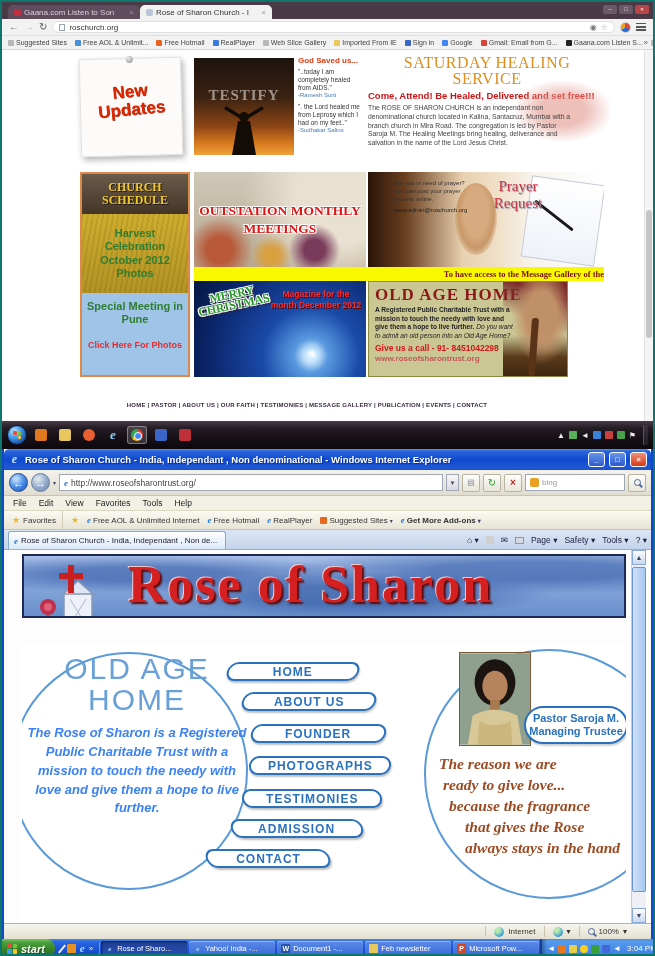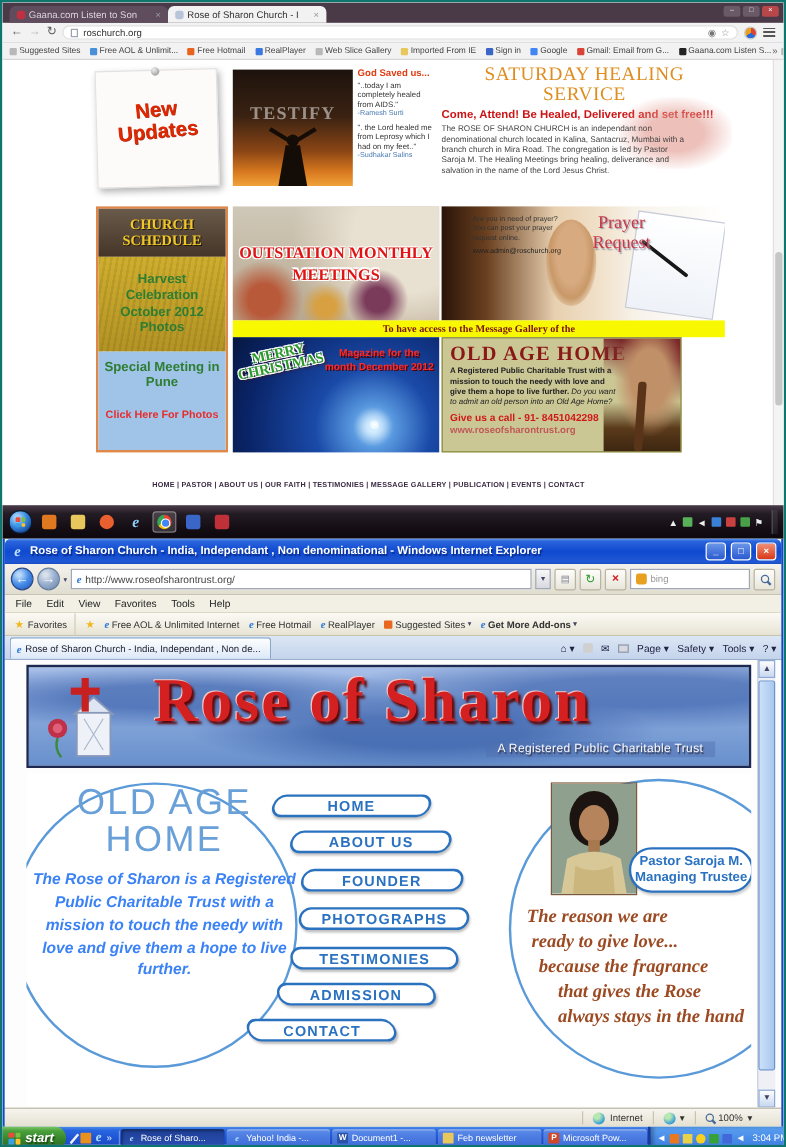--- a/index.html
+++ b/index.html
@@ -70,21 +70,21 @@
     background: radial-gradient(circle at 15% 82%, #b85a3a 0 8%, transparent 20%), radial-gradient(circle at 45% 88%, #d8a040 0 6%, transparent 16%), radial-gradient(circle at 70% 82%, #7a3a5a 0 7%, transparent 18%), radial-gradient(circle at 85% 28%, #e8e0d0 0 28%, transparent 60%), linear-gradient(180deg,#cfc8b8,#b8a890); }
   .out-text { color:#e01414; font-weight:bold; font-size:13.5px; line-height:1.3; font-family:"Liberation Serif", serif; text-shadow:1px 1px 0 #fff,-1px -1px 0 #fff,1px -1px 0 #fff,-1px 1px 0 #fff; }
   .prayer { position:absolute; left:366px; top:122px; width:236px; height:95px; overflow:hidden;
     background:linear-gradient(90deg,#2a1408 0%,#6a4020 16%,#e8d0b0 40%,#f0e0c8 55%,#f8f4ec 70%,#fff 100%); }
   .prayer::before { content:""; position:absolute; left:37%; top:12%; width:42px; height:72px; background:radial-gradient(ellipse at 50% 40%, #d8aa80 0 40%, #c89868 60%, transparent 78%); border-radius:50%; }
   .prayer::after { content:""; position:absolute; right:4px; top:8px; width:72px; height:80px; background:linear-gradient(180deg,#fff,#eef2f8); transform:rotate(8deg); border:1px solid #c8ccd8; }
   .pen { position:absolute; right:26px; top:42px; width:48px; height:3px; background:#181818; transform:rotate(38deg); border-radius:2px; z-index:2; }
   .pr-ask { position:absolute; left:26px; top:8px; width:82px; font-size:6px; color:#333; line-height:1.3; z-index:2; }
   .pr-email { margin-top:4px; color:#222; }
   .pr-title { position:absolute; right:44px; top:6px; width:84px; text-align:center; color:#c83848; font-family:"Liberation Serif", serif; font-size:15px; line-height:1.1; text-shadow:1px 1px 1px #99a; z-index:3; }
-  .band { position:absolute; left:192px; top:217px; width:410px; height:14px; background:#f8f800; color:#7a1010; font-weight:bold; font-size:8.5px; font-family:"Liberation Serif", serif; text-align:center; line-height:14px; }
+  .band { position:absolute; left:192px; top:217px; width:410px; height:14px; background:#f8f800; color:#7a1010; font-weight:bold; font-size:8.5px; font-family:"Liberation Serif", serif; text-align:right; line-height:14px; }
   .magazine { position:absolute; left:192px; top:231px; width:172px; height:96px; overflow:hidden;
     background:radial-gradient(circle at 68% 78%, #d8f0ff 0 3%, #5a9ae0 12%, #1a4aa8 35%, #0a2468 75%, #061840 100%); }
   .magazine::after { content:""; position:absolute; left:66%; top:72%; width:8px; height:8px; border-radius:50%; background:radial-gradient(#fff, rgba(255,255,255,0)); box-shadow:0 0 10px 4px rgba(200,230,255,0.8); }
   .merry { position:absolute; left:2px; top:8px; width:74px; transform:rotate(-12deg); font-size:12px; font-weight:bold; color:#2a9a2a; text-align:center; line-height:0.95; font-family:"Liberation Serif", serif;
     text-shadow:-1px -1px 0 #fff,1px -1px 0 #fff,-1px 1px 0 #fff,1px 1px 0 #fff,2px 2px 2px #501010; }
   .mag-text { position:absolute; right:3px; top:8px; width:94px; color:#ff2a2a; font-weight:bold; font-size:8.5px; text-align:center; text-shadow:1px 1px 0 #500; line-height:1.25; }
   .oldage-ad { position:absolute; left:366px; top:231px; width:200px; height:96px; background:#cbc795; border:1px solid #8a8a40; padding:4px 6px; overflow:hidden; }
   .oldage-ad::after { content:""; position:absolute; right:-6px; top:0; width:70px; height:96px;
     background:radial-gradient(ellipse at 55% 35%, #c09068 0 28%, transparent 55%), linear-gradient(200deg, #7a2a2a 0 18%, transparent 45%), linear-gradient(180deg, transparent 55%, #5a3a1a 78%, #3a2410 100%); }
   .oa-cane { position:absolute; right:30px; bottom:0; width:7px; height:58px; background:#5a3418; border-radius:3px; transform:rotate(4deg); z-index:2; }
@@ -139,21 +139,21 @@
   .fav-link { display:flex; gap:2px; align-items:center; }
   .mini-e { color:#2a7ad8; font-family:"Liberation Serif", serif; font-style:italic; font-weight:bold; font-size:9px; }
   .mini-or { width:7px; height:7px; background:#e86820; border-radius:1px; }
   .bold { font-weight:bold; }
   .ie-tabrow { height:20px; background:linear-gradient(180deg,#dce6f4,#c4d4ec); display:flex; align-items:flex-end; padding:0 4px; border-bottom:1px solid #98b0cc; }
   .ie-tab { width:218px; height:18px; background:linear-gradient(180deg,#fdfefe,#dce8f8); border:1px solid #8aa8c8; border-bottom:none; border-radius:3px 3px 0 0; display:flex; align-items:center; gap:3px; padding:0 5px; font-size:8px; color:#223; overflow:hidden; white-space:nowrap; }
   .tab-tools { margin-left:auto; display:flex; align-items:center; gap:7px; font-size:8.5px; color:#224; padding-bottom:4px; }
   .pr-ic { width:9px; height:7px; background:#d8d8e0; border:1px solid #8899aa; }
   .feed-ic { width:8px; height:8px; background:#cfcfcf; border-radius:1px; }
   .ie-content { position:absolute; top:101px; left:0; width:647px; height:373px; background:#fdfdfd; overflow:hidden; }
-  .banner { position:absolute; left:18px; top:4px; width:604px; height:86px; border:2px solid #1c2a52; overflow:hidden;
+  .banner { position:absolute; left:18px; top:4px; width:604px; height:64px; border:2px solid #1c2a52; overflow:hidden;
     background:radial-gradient(ellipse at 20% 30%, rgba(40,80,160,0.55) 0 12%, transparent 32%), radial-gradient(ellipse at 55% 65%, rgba(30,70,150,0.5) 0 18%, transparent 42%), radial-gradient(ellipse at 85% 25%, rgba(40,80,160,0.55) 0 14%, transparent 36%), linear-gradient(180deg,#a8c0e8 0%, #88a8dc 45%, #6890cc 100%); }
   .logo { position:absolute; left:10px; top:7px; }
   .banner-title { position:absolute; left:104px; top:0px; font-family:"Liberation Serif", serif; font-weight:bold; font-size:52px; letter-spacing:2px; color:#d42020; text-shadow:2px 2px 2px #5a0808, -1px -1px 0 #f0c8c8; line-height:1.1; }
   .banner-sub { position:absolute; right:28px; top:62px; color:#fafaff; font-size:10px; letter-spacing:0.3px; text-shadow:1px 1px 1px #334; background:rgba(80,110,175,0.45); padding:1px 10px; }
   .ie-main { position:absolute; top:94px; left:18px; width:604px; height:278px; background:#fff; overflow:hidden; }
   .circ { position:absolute; border:2px solid #5a9ad8; border-radius:50%; }
   .circ-l { left:-12px; top:8px; width:238px; height:238px; }
   .circ-r { left:402px; top:5px; width:250px; height:250px; }
   .oah-title { position:absolute; left:10px; top:10px; width:210px; text-align:center; color:#6aa0d8; font-size:30px; letter-spacing:2px; line-height:1.02; }
   .oah-body { position:absolute; left:4px; top:80px; width:222px; text-align:center; font-style:italic; font-weight:bold; color:#3b82f6; font-size:13px; line-height:1.45; }

